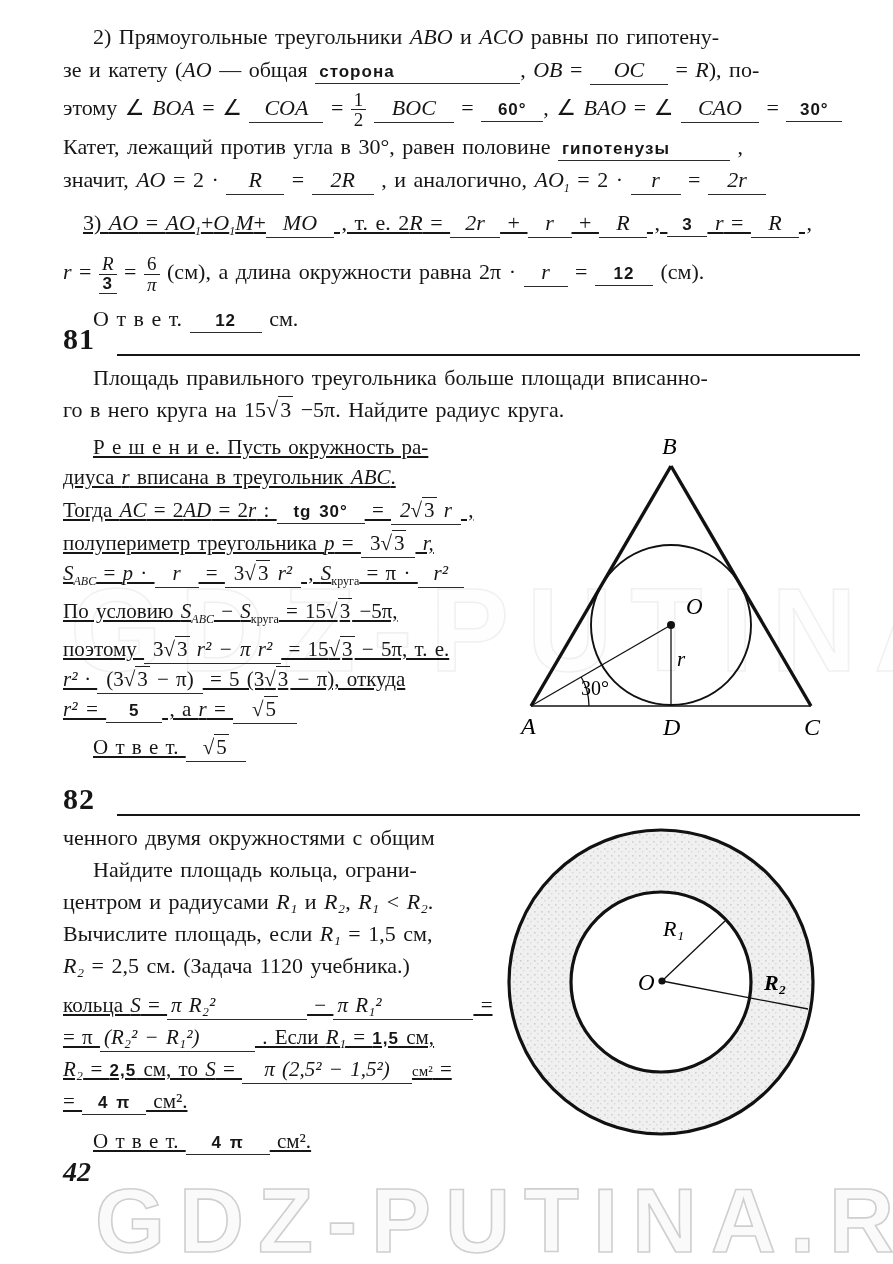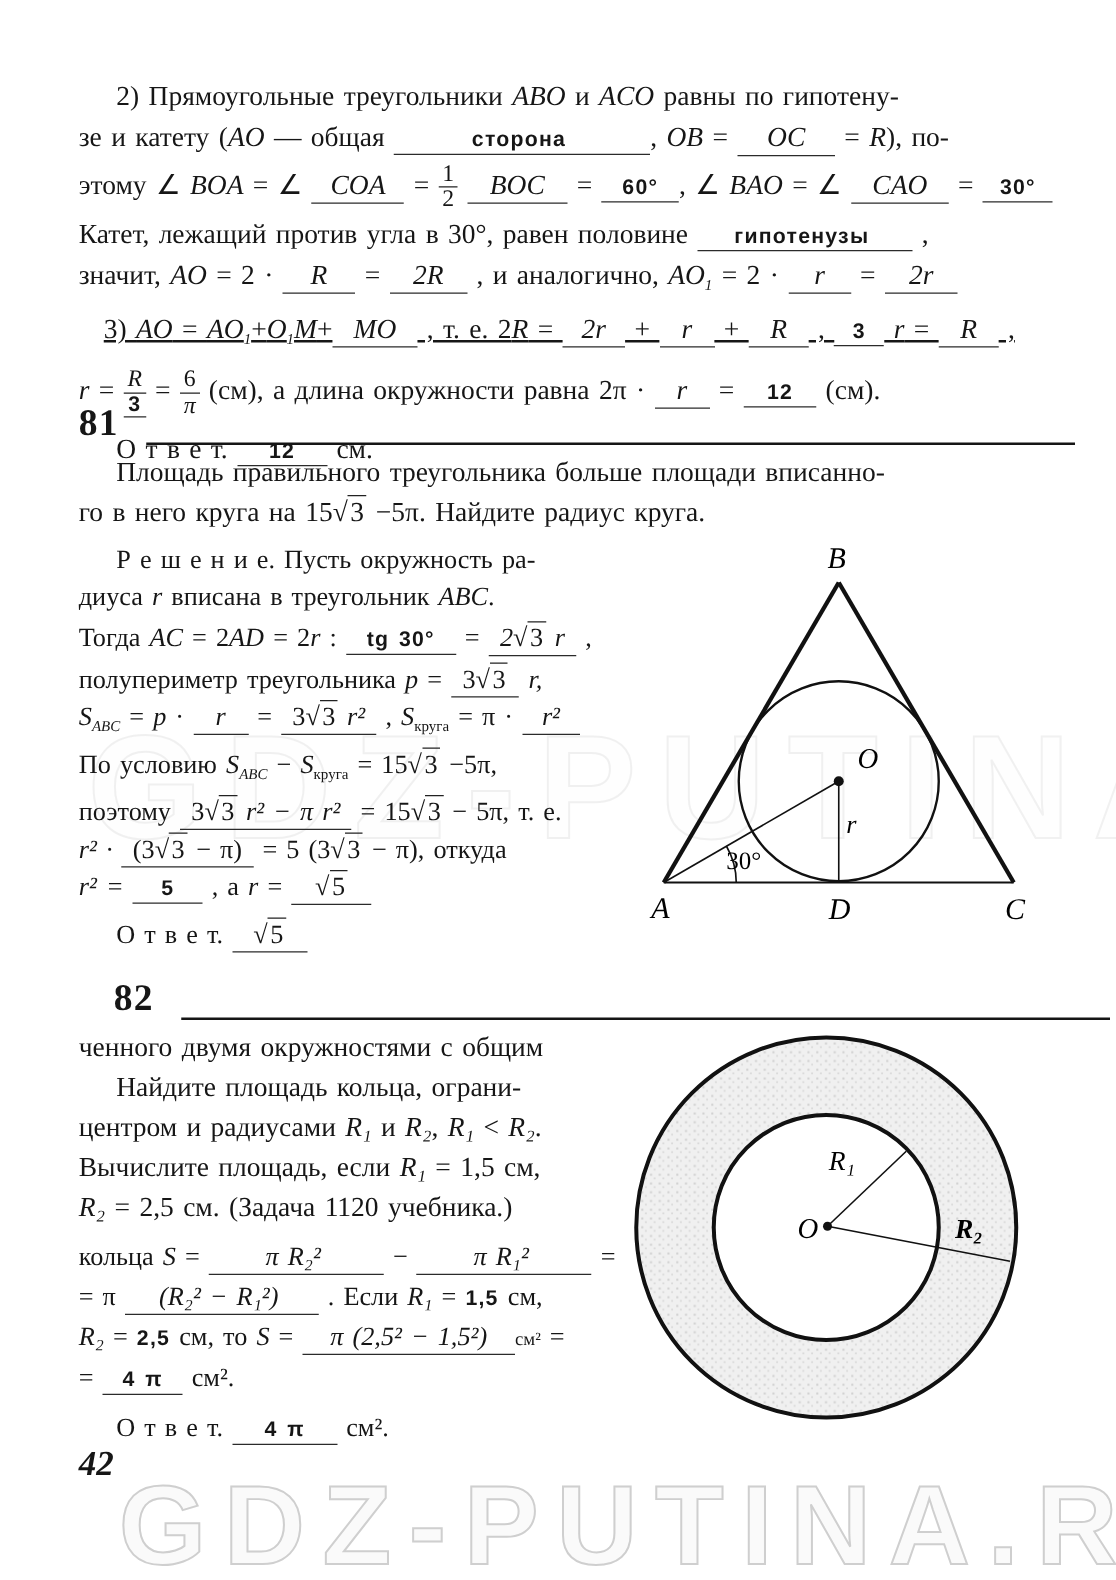--- a/index.html
+++ b/index.html
@@ -3,30 +3,30 @@
 <meta charset="utf-8">
 <style>
   * { box-sizing: border-box; }
   html,body { margin:0; padding:0; }
   body {
     width:893px; height:1264px; position:relative; overflow:hidden;
     background:#ffffff; color:#161616;
     font-family:"Liberation Serif", serif;
   }
   .ln { white-space:nowrap; line-height:33px; font-size:22px; word-spacing:2px; }
-  .sol .ln { font-size:21px; line-height:30px; }
+  .sol .ln { font-size:21px; line-height:30px;text-decoration:underline; }
   .ind { padding-left:30px; }
   .it { font-style:italic; }
   sub { font-size:12px; }
   .fill {
     display:inline-block; border-bottom:1.6px solid #2b2b2b;
     text-align:center; padding:0 9px 1px 9px; line-height:normal;
     vertical-align:baseline;
   }
-  .fl { text-align:center; padding-left:4px; }
+  .fl { text-align:left; padding-left:4px; }
   .ans { font-family:"Liberation Sans", sans-serif; font-weight:700; font-size:17px; letter-spacing:1px; }
   .frac { display:inline-block; vertical-align:middle; text-align:center; line-height:1.05; font-size:19px; }
   .frac span { display:block; padding:0 3px; }
   .frac .den { border-top:1.5px solid #222; }
   .frac .u { border-bottom:1.6px solid #2b2b2b; }
   .sqrt::before { content:"\221A"; }
   .rad { border-top:1.5px solid #222; padding:0 2px; }
   .abs { position:absolute; }
   .sechead { position:absolute; left:63px; width:797px; display:flex; align-items:flex-end; }
   .secnum { font-weight:bold; font-size:30px; letter-spacing:1px; }
@@ -45,21 +45,21 @@
   svg text { font-family:"Liberation Serif", serif; }
 </style>
 </head>
 <body>
 
 <div class="wm wm-mid">GDZ-PUTINA.RU</div>
 <div class="wm wm-bot">GDZ-PUTINA.RU</div>
 
 <div class="content">
 
-  <div class="abs" style="left:63px; top:20px; width:800px;margin-top:40px;">
+  <div class="abs" style="left:63px; top:20px; width:800px;">
     <div class="ln ind">
       <span>2) Прямоугольные треугольники </span><span class="it">ABO</span><span> и </span><span class="it">ACO</span><span> равны по гипотену-</span>
     </div>
     <div class="ln">
       <span>зе и катету (</span><span class="it">AO</span><span> — общая </span><span class="fill fl ans" style="min-width:205px;">сторона</span><span>, </span><span class="it">OB</span><span> = </span><span class="fill it" style="min-width:78px;">OC</span><span> = </span><span class="it">R</span><span>), по-</span>
     </div>
     <div class="ln" style="line-height:44px;">
       <span>этому ∠ </span><span class="it">BOA</span><span> = ∠ </span><span class="fill it" style="min-width:74px;">COA</span><span> = </span><span class="frac"><span class="num">1</span><span class="den">2</span></span> <span class="fill it" style="min-width:80px;">BOC</span><span> = </span><span class="fill ans" style="min-width:62px;">60°</span><span>, ∠ </span><span class="it">BAO</span><span> = ∠ </span><span class="fill it" style="min-width:78px;">CAO</span><span> = </span><span class="fill ans" style="min-width:56px;">30°</span>
     </div>
     <div class="ln">
@@ -135,21 +135,21 @@
     <circle cx="175" cy="199" r="4" fill="#111"></circle>
     <text x="166" y="28" font-size="24" font-style="italic">B</text>
     <text x="25" y="308" font-size="24" font-style="italic">A</text>
     <text x="167" y="309" font-size="24" font-style="italic">D</text>
     <text x="308" y="309" font-size="24" font-style="italic">C</text>
     <text x="190" y="188" font-size="23" font-style="italic">O</text>
     <text x="181" y="240" font-size="21" font-style="italic">r</text>
     <text x="85" y="269" font-size="20">30°</text>
   </svg>
 
-  <div class="sechead" style="top:782px;margin-left:28px;">
+  <div class="sechead" style="top:782px;">
     <span class="secnum">82</span>
     <span class="secline"></span>
   </div>
 
   <div class="abs stmt" style="left:63px; top:822px;">
     <div class="ln"><span>ченного двумя окружностями с общим</span></div>
     <div class="ln ind"><span>Найдите площадь кольца, ограни-</span></div>
     <div class="ln">
       <span>центром и радиусами </span><span class="it">R₁</span><span> и </span><span class="it">R₂</span><span>, </span><span class="it">R₁</span><span> &lt; </span><span class="it">R₂</span><span>.</span>
     </div>

